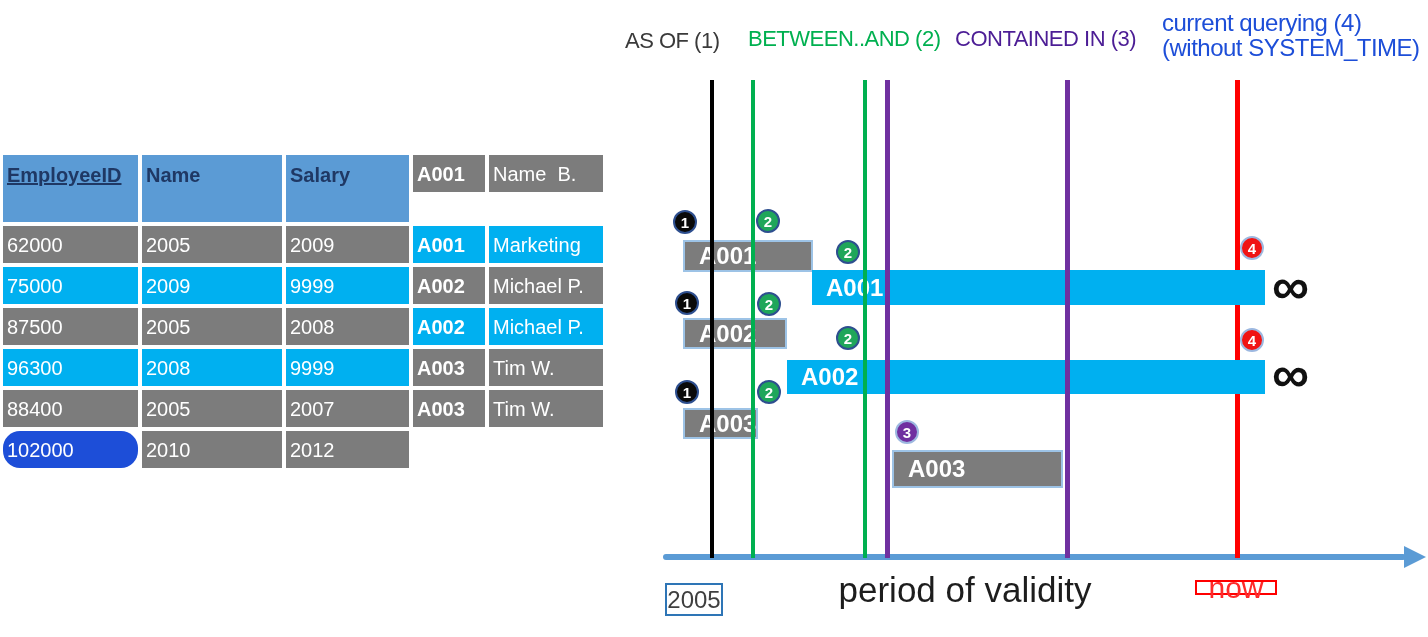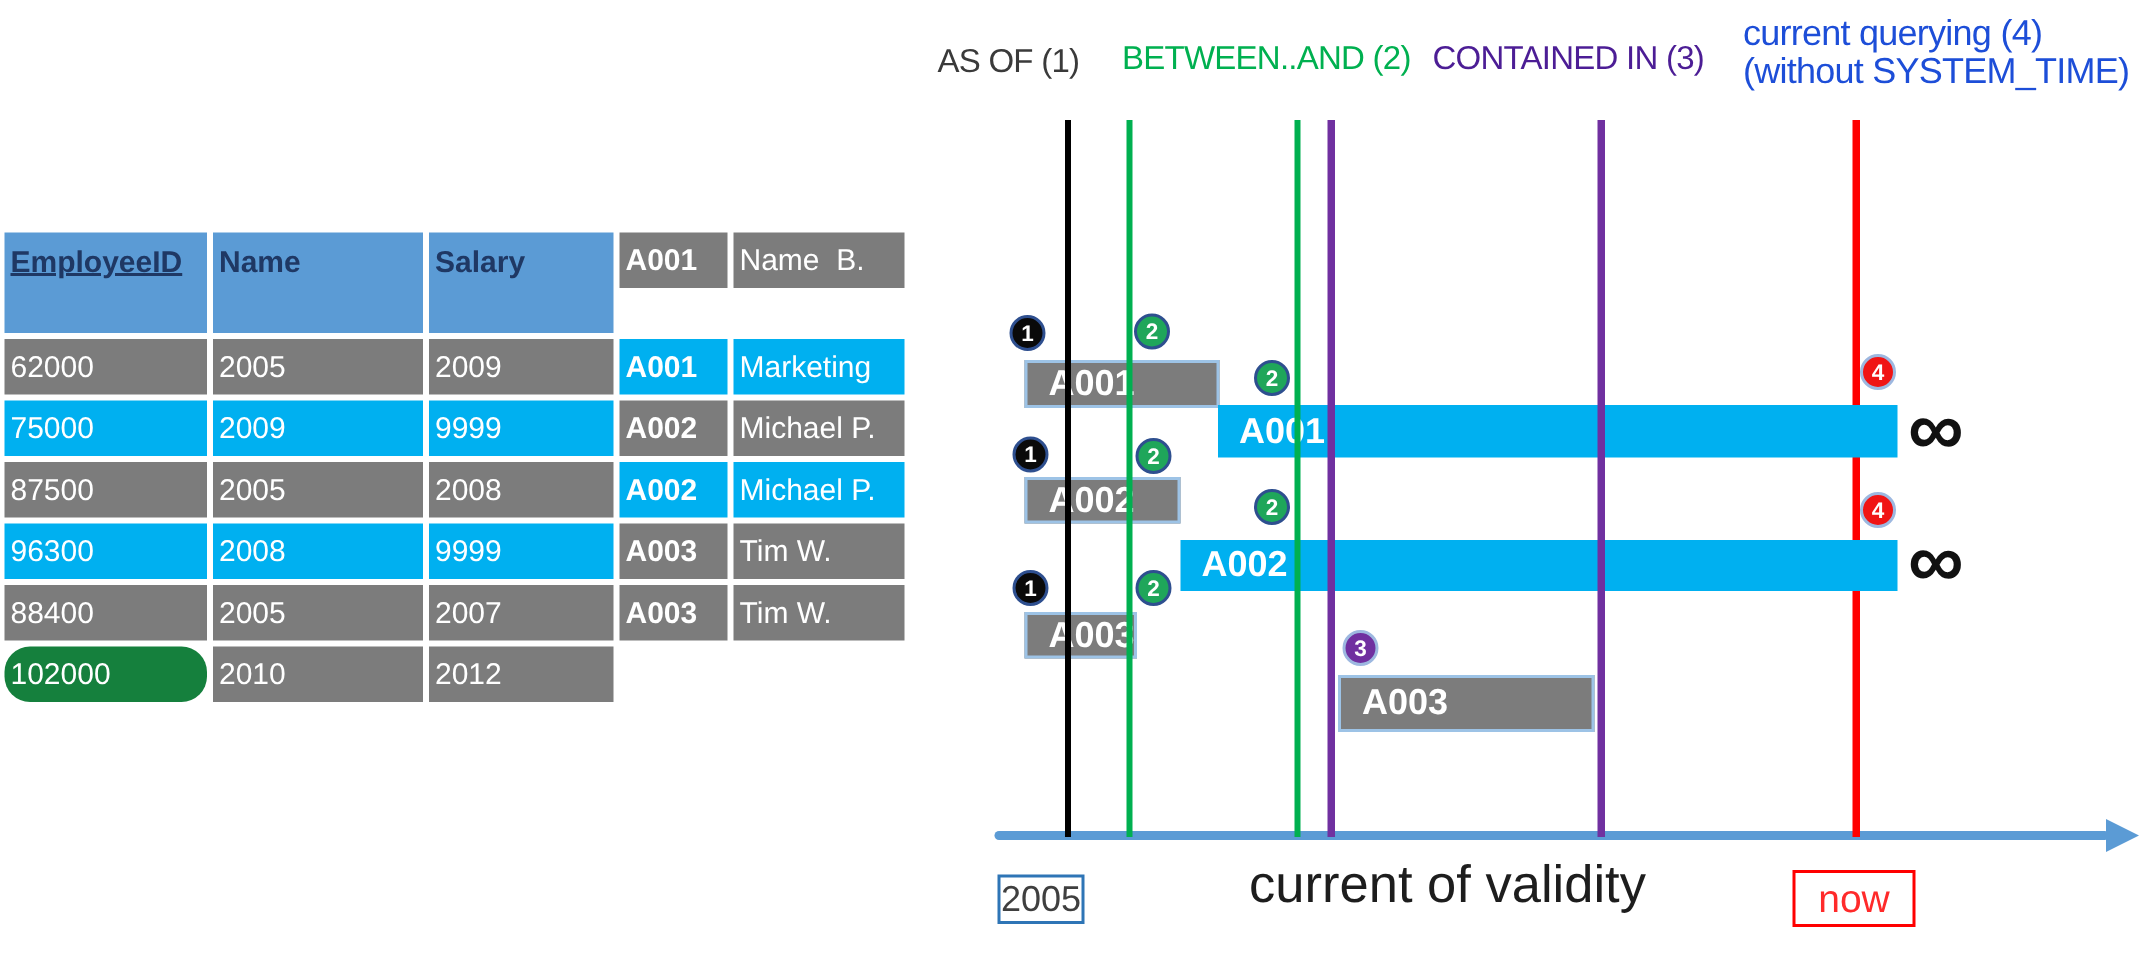--- a/index.html
+++ b/index.html
@@ -37,22 +37,22 @@
   
   .tl-line{position:absolute;left:663px;top:554px;width:743px;height:6px;
            background:#5B9BD5;border-radius:3px;z-index:0}
   .tl-head{position:absolute;left:1404px;top:546px;width:0;height:0;z-index:0;
            border-left:22px solid #5B9BD5;border-top:11px solid transparent;
            border-bottom:11px solid transparent}
   .axis-box{position:absolute;display:flex;align-items:center;justify-content:center;
             background:#fff;line-height:1}
   .box-2005{left:665px;top:583px;width:58px;height:33px;border:2px solid #2E75B6;
             color:#3F3F3F;font-size:24px}
-  .box-now{left:1195px;top:580px;width:82px;height:38px;border:2px solid #FF0000;
-           color:#FF2A2A;font-size:26px}
+  .box-now{left:1195px;top:580px;width:82px;height:15px;border:2px solid #FF0000;
+           color:#FF2A2A;font-size:30px}
   .axis-title{position:absolute;left:820px;top:570px;width:290px;text-align:center;
               font-size:35px;color:#1d1d1d;white-space:nowrap}
 </style>
 </head>
 <body>
 
 <div class="stage">
 
   <div class="emp-table">
       <div class="cell hdr first"><span>EmployeeID</span></div>
@@ -78,21 +78,21 @@
       <div class="cell data c2" style="background: rgb(0, 176, 240);">96300</div>
       <div class="cell data c3" style="background: rgb(0, 176, 240);">2008</div>
       <div class="cell data c4" style="background: rgb(0, 176, 240);">9999</div>
       <div class="cell data c0" style="background: rgb(124, 124, 124);">A003</div>
       <div class="cell data c1" style="background: rgb(124, 124, 124);">Tim W.</div>
       <div class="cell data c2" style="background: rgb(124, 124, 124);">88400</div>
       <div class="cell data c3" style="background: rgb(124, 124, 124);">2005</div>
       <div class="cell data c4" style="background: rgb(124, 124, 124);">2007</div>
       <div class="cell data c0" style="background: rgb(124, 124, 124);">A003</div>
       <div class="cell data c1" style="background: rgb(124, 124, 124);">Tim W.</div>
-      <div class="cell data c2" style="background: #15803d; border-radius: 17px;">102000</div>
+      <div class="cell data c2" style="background: #1d4ed8; border-radius: 17px;">102000</div>
       <div class="cell data c3" style="background: rgb(124, 124, 124);">2010</div>
       <div class="cell data c4" style="background: rgb(124, 124, 124);">2012</div>
     </div>
 
   <span class="legend-label" style="left: 625px; top: 28px; color: rgb(58, 58, 58);">AS OF (1)</span>
   <span class="legend-label" style="left: 748px; top: 26px; color: rgb(0, 176, 80);">BETWEEN..AND (2)</span>
   <span class="legend-label" style="left: 955px; top: 26px; color: #4c1d95;">CONTAINED IN (3)</span>
   <span class="legend-label legend-red" style="left: 1162px; top: 10px; color: #1d4ed8;">
     <span>current querying (4)</span><br>
     <span>(without SYSTEM_TIME)</span>
@@ -122,16 +122,16 @@
       <div class="badge" style="left: 675px; top: 380px; background: rgb(10, 10, 10); border-color: rgb(46, 79, 143);">1</div>
       <div class="badge" style="left: 757px; top: 380px; background: rgb(31, 166, 90); border-color: rgb(46, 79, 143);">2</div>
       <div class="badge" style="left: 895px; top: 420px; background: rgb(112, 48, 160); border-color: rgb(157, 184, 224);">3</div>
       <div class="inf" style="left: 1272px; top: 266px;">∞</div>
       <div class="inf" style="left: 1272px; top: 354px;">∞</div>
     </div>
 
   <div class="tl-line"></div>
   <div class="tl-head"></div>
   <div class="axis-box box-2005">2005</div>
-  <div class="axis-title">current of validity</div>
+  <div class="axis-title">period of validity</div>
   <div class="axis-box box-now">now</div>
 
 </div>
 
 </body></html>

